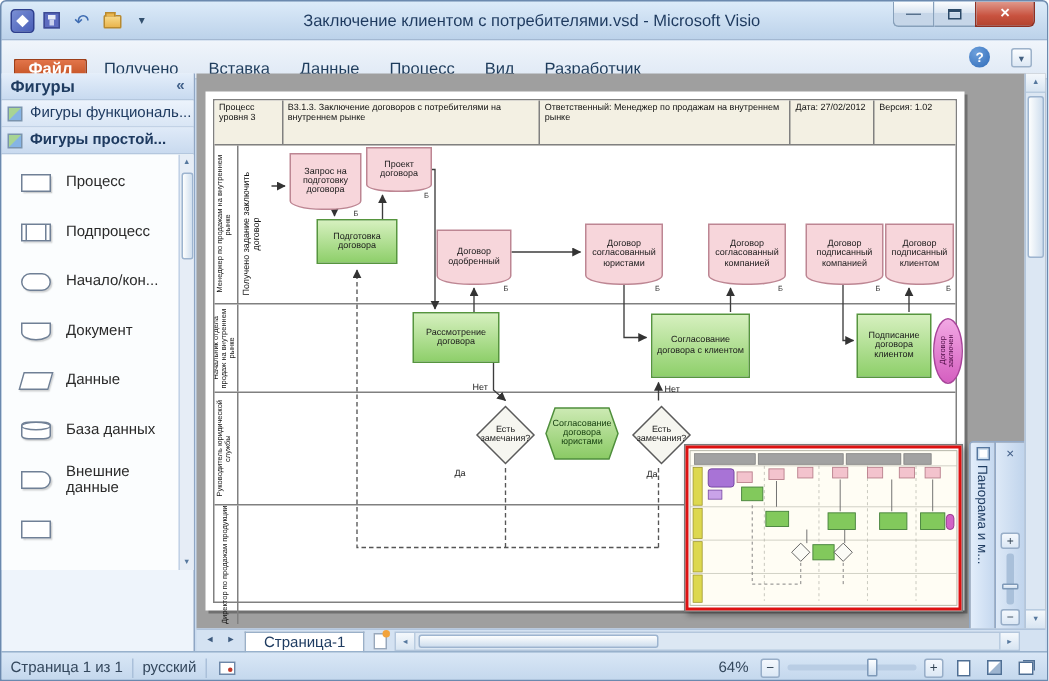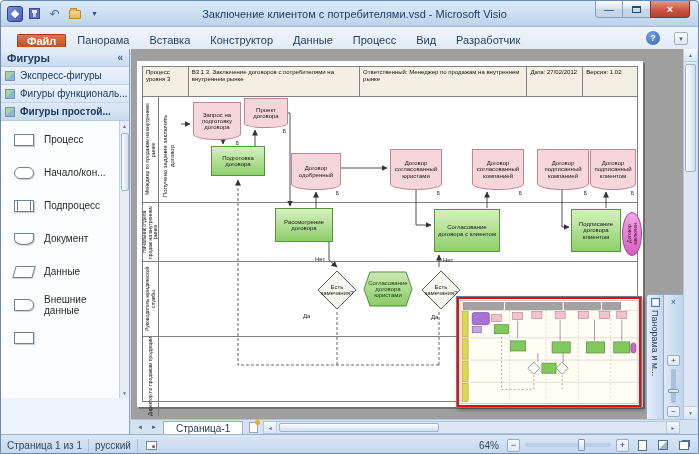--- a/index.html
+++ b/index.html
@@ -19,21 +19,21 @@
   .qat-dd{font-size:8px;color:#33506e;}
   .wtitle{position:absolute;left:140px;right:130px;text-align:center;font-size:11px;color:#1e3a5f;white-space:nowrap;overflow:hidden;pointer-events:none;}
   .wbtns{position:absolute;right:8px;top:0;display:flex;}
   .wbtn{height:17px;display:flex;align-items:center;justify-content:center;font-size:10px;border:1px solid #87a0ba;border-top:none;color:#2c4a68;background:linear-gradient(#fdfeff,#d7e3f0 49%,#c6d6e8 50%);}
   .wmin{width:28px;border-radius:0 0 0 4px;}
   .wmax{width:27px;border-left:none;border-right:none;}
   .max-ico{display:block;width:9px;height:7px;border:1px solid #2c4a68;border-top-width:2px;background:transparent;}
   .wclose{width:40px;background:linear-gradient(#e09a8d,#c8523f 60%,#b34430);border-color:#8e3022;color:#fff;font-size:11px;font-weight:bold;border-radius:0 0 4px 0;}
 
   
-  .tabrow{position:absolute;left:0;top:26px;width:100%;height:26px;background:linear-gradient(#f0f5fb,#dfe9f5);border-bottom:1px solid #b9cade;display:flex;align-items:center;gap:2px;padding-left:16px;}
+  .tabrow{position:absolute;left:0;top:26px;width:100%;height:26px;background:linear-gradient(#f0f5fb,#dfe9f5);border-bottom:1px solid #b9cade;display:flex;align-items:flex-end;gap:2px;padding-left:8px;}
   .tab{display:flex;align-items:center;padding:0 9px;font-size:11px;color:#1e3c5c;cursor:default;}
   .filetab{background:linear-gradient(#e2754a,#c14f21);border:1px solid #9c3f1a;border-bottom:none;color:#fff;font-weight:bold;border-radius:2px 2px 0 0;margin-top:1px;}
   .rhelp{position:absolute;right:38px;top:4px;width:14px;height:14px;border-radius:50%;background:radial-gradient(circle at 35% 30%,#6da0dc,#2f6bb8);color:#fff;font-size:9px;font-weight:bold;display:flex;align-items:center;justify-content:center;}
   .rexpand{position:absolute;right:10px;top:5px;width:14px;height:13px;border:1px solid #9db2ca;border-radius:2px;background:linear-gradient(#fbfdff,#dde8f4);color:#446182;font-size:7px;display:flex;align-items:center;justify-content:center;}
 
   
   .spanel{position:absolute;left:0;top:48px;width:129px;height:385px;background:#eef4fb;border-right:1px solid #8fa6c4;}
   .sphead{height:18px;background:linear-gradient(#e4eefa,#c8daf0);border-bottom:1px solid #b4c7de;display:flex;align-items:center;padding:0 6px;font-size:11px;font-weight:bold;color:#1f3c61;}
   .spcollapse{margin-left:auto;font-size:10px;color:#42618a;}
   .stencil{height:18px;display:flex;align-items:center;font-size:10px;color:#1e3a60;background:linear-gradient(#ecf3fc,#d9e6f5);border-bottom:1px solid #c2d2e6;white-space:nowrap;overflow:hidden;}
@@ -164,78 +164,79 @@
       <span class="wbtn wmin">—</span>
       <span class="wbtn wmax">
           <i class="max-ico"></i>
         </span>
       <span class="wbtn wclose">×</span>
     </span>
   </div>
 
   <div class="tabrow">
     <span class="tab filetab">Файл</span>
-    <span class="tab">Панорама</span>
+    <span class="tab">Получено</span>
     <span class="tab">Вставка</span>
-    <span class="tab">Конструктор</span>
     <span class="tab">Данные</span>
     <span class="tab">Процесс</span>
     <span class="tab">Вид</span>
     <span class="tab">Разработчик</span>
     <span class="rhelp">?</span>
     <span class="rexpand">▾</span>
   </div>
 
   <div class="spanel">
     <div class="sphead">
       <span>Фигуры</span>
       <span class="spcollapse">«</span>
     </div>
-    <div class="stencil">
-        <i class="st-ico"></i>
-        <span>Экспресс-фигуры</span>
-      </div>
     <div class="stencil">
         <i class="st-ico"></i>
         <span>Фигуры функциональ...</span>
       </div>
     <div class="stitle">
         <i class="st-ico"></i>
         <span>Фигуры простой...</span>
       </div>
     <div class="plist">
       <div class="shape-item">
           <span class="si icon-process">
             <i></i>
           </span>
           <span class="slab">Процесс</span>
         </div>
       <div class="shape-item">
+          <span class="si icon-subprocess">
+            <i></i>
+          </span>
+          <span class="slab">Подпроцесс</span>
+        </div>
+      <div class="shape-item">
           <span class="si icon-startend">
             <i></i>
           </span>
           <span class="slab">Начало/кон...</span>
         </div>
       <div class="shape-item">
-          <span class="si icon-subprocess">
-            <i></i>
-          </span>
-          <span class="slab">Подпроцесс</span>
-        </div>
-      <div class="shape-item">
           <span class="si icon-document">
             <i></i>
           </span>
           <span class="slab">Документ</span>
         </div>
       <div class="shape-item">
           <span class="si icon-data">
             <i></i>
           </span>
           <span class="slab">Данные</span>
+        </div>
+      <div class="shape-item">
+          <span class="si icon-database">
+            <i></i>
+          </span>
+          <span class="slab">База данных</span>
         </div>
       <div class="shape-item">
           <span class="si icon-external">
             <i></i>
           </span>
           <span class="slab">Внешние данные</span>
         </div>
       <div class="shape-item">
           <span class="si icon-process">
             <i></i>

